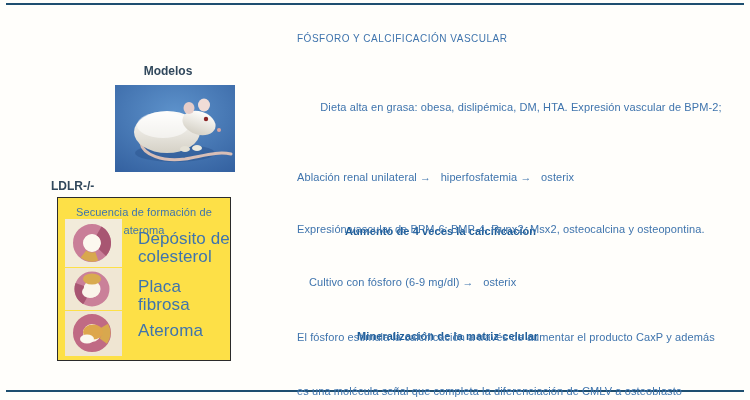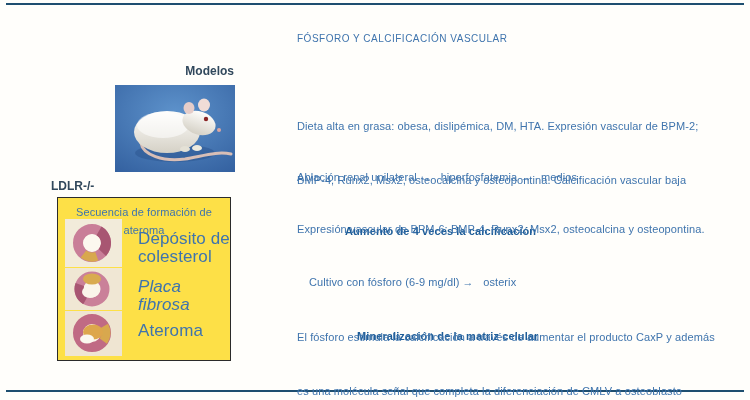--- a/index.html
+++ b/index.html
@@ -17,21 +17,21 @@
   }
   .rule.top { top: 3px; }
   .rule.bottom { top: 390px; }
 
   .txt { position: absolute; white-space: pre-wrap; }
   .blue { color: #3f74ad; font-size: 11px; letter-spacing: 0.1px; line-height: 18px; }
   .bold-blue { color: #1e5d98; font-weight: bold; }
   .navy { color: #31485c; font-weight: 600; font-size: 12px; }
 
   
-  .models-label { left: 114px; top: 64px; width: 120px; text-align: right; }
+  .models-label { left: 108px; top: 64px; width: 120px; text-align: center; }
   .rat-photo { position: absolute; left: 115px; top: 85px; width: 120px; height: 87px; }
   .model-name { left: 51px; top: 179px; width: 218px; }
 
   .atheroma-box {
     position: absolute; left: 57px; top: 197px; width: 174px; height: 164px;
     border: 1.5px solid #2b2b2b; background: #fde047;
   }
   .box-title { left: 0; top: 5px; width: 100%; text-align: center; font-size: 11px; }
   .stage-img { position: absolute; left: 7px; width: 57px; }
   .stage-label { left: 80px; font-size: 17px; }
@@ -94,43 +94,42 @@
 
   <div class="stage-img" style="top:70px;height:42px;">
     <svg width="57" height="42" viewBox="0 0 57 42">
       <rect width="57" height="42" fill="#f0e7d4"></rect>
       <circle cx="27" cy="21" r="13" fill="#faf5ea" stroke="#ca8099" stroke-width="9"></circle>
       <circle cx="27" cy="21" r="13" fill="none" stroke="#a85672" stroke-width="9" stroke-dasharray="18 64" transform="rotate(120 27 21)"></circle>
       <ellipse cx="27" cy="11" rx="9" ry="5.5" fill="#d9ab50"></ellipse>
       <ellipse cx="25" cy="24" rx="8" ry="6" fill="#faf5ea"></ellipse>
     </svg>
   </div>
-  <div class="txt blue stage-label" style="top:80px;font-style:italic;">Placa fibrosa</div>
+  <div class="txt blue stage-label" style="top:80px;">Placa fibrosa</div>
 
   <div class="stage-img" style="top:113px;height:45px;">
     <svg width="57" height="45" viewBox="0 0 57 45">
       <rect width="57" height="45" fill="#efe5d2"></rect>
       <circle cx="27" cy="22" r="14" fill="#faf5ea" stroke="#c06a84" stroke-width="10"></circle>
       <circle cx="27" cy="22" r="14" fill="none" stroke="#d8a84e" stroke-width="9" stroke-dasharray="16 72" transform="rotate(-30 27 22)"></circle>
       <ellipse cx="28" cy="21" rx="10" ry="7.5" fill="#dda64c"></ellipse>
       <ellipse cx="22" cy="28" rx="7" ry="4.5" fill="#fbf8ef"></ellipse>
     </svg>
   </div>
   <div class="txt blue stage-label" style="top:124px;text-align:right;">Ateroma</div>
 </div>
 
 <div class="txt doc-title">FÓSFORO Y CALCIFICACIÓN VASCULAR</div>
 
-<div class="txt blue rcol" style="top:81px;">
+<div class="txt blue rcol" style="top:62px;text-align:center;">
   <div>Dieta alta en grasa: obesa, dislipémica, DM, HTA. Expresión vascular de BPM-2;</div>
-  <div>BMP-4, Runx2, Msx2, osteocalcina y osteopontina. Calcificación vascular baja</div>
 </div>
 
 <div class="txt blue rcol" style="top:132px;">
-  <div>Ablación renal unilateral →   hiperfosfatemia →   medios</div>
+  <div>Ablación renal unilateral →   hiperfosfatemia →   osterix</div>
   <div class="bold-blue indent">Aumento de 4 veces la calcificación</div>
 </div>
 
 <div class="txt blue rcol" style="top:184px;">
   <div>Expresión vascular de BPM-6; BMP-4, Runx2, Msx2, osteocalcina y osteopontina.</div>
 </div>
 
 <div class="txt blue rcol" style="top:237px;margin-left:12px;">
   <div>Cultivo con fósforo (6-9 mg/dl) →   osterix</div>
   <div class="bold-blue indent">Mineralización de la matriz celular</div>

